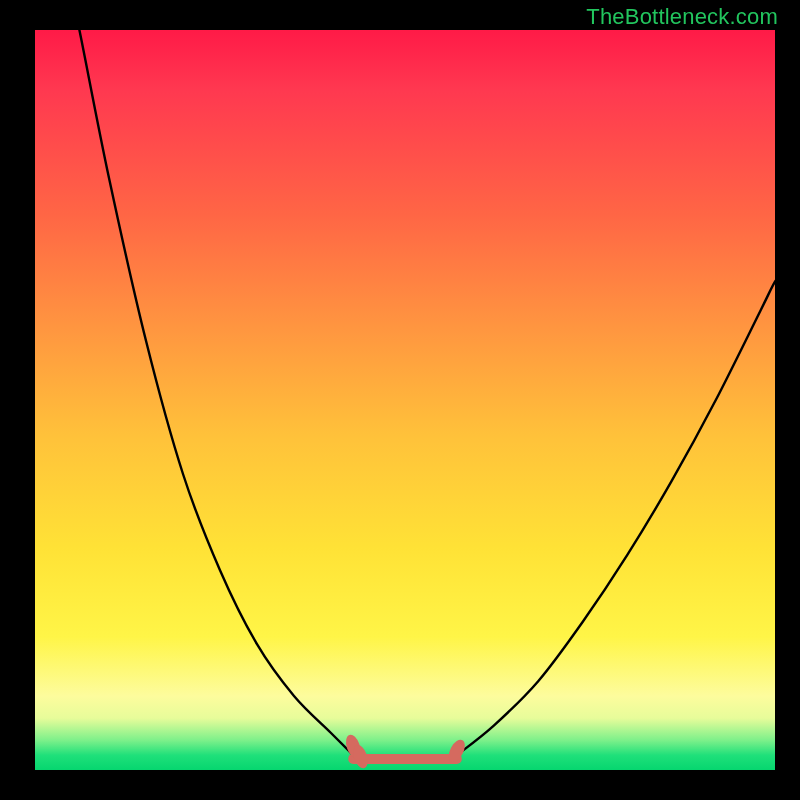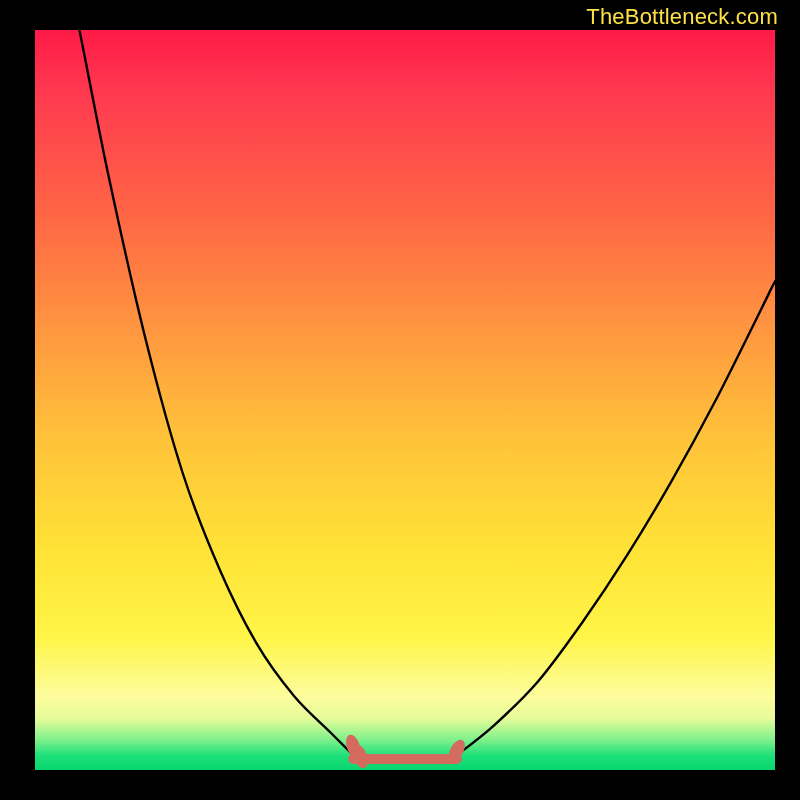--- a/index.html
+++ b/index.html
@@ -45,21 +45,21 @@
     left: 0;
     top: 0;
     width: 740px;
     height: 740px;
     overflow: visible;
   }
   .watermark {
     position: absolute;
     top: 4px;
     right: 22px;
-    color: #fde047;
+    color: #22c55e;
     font-size: 22px;
     font-weight: 500;
     letter-spacing: 0.2px;
     user-select: none;
   }
 </style>
 </head>
 <body>
 
 <div class="stage">

